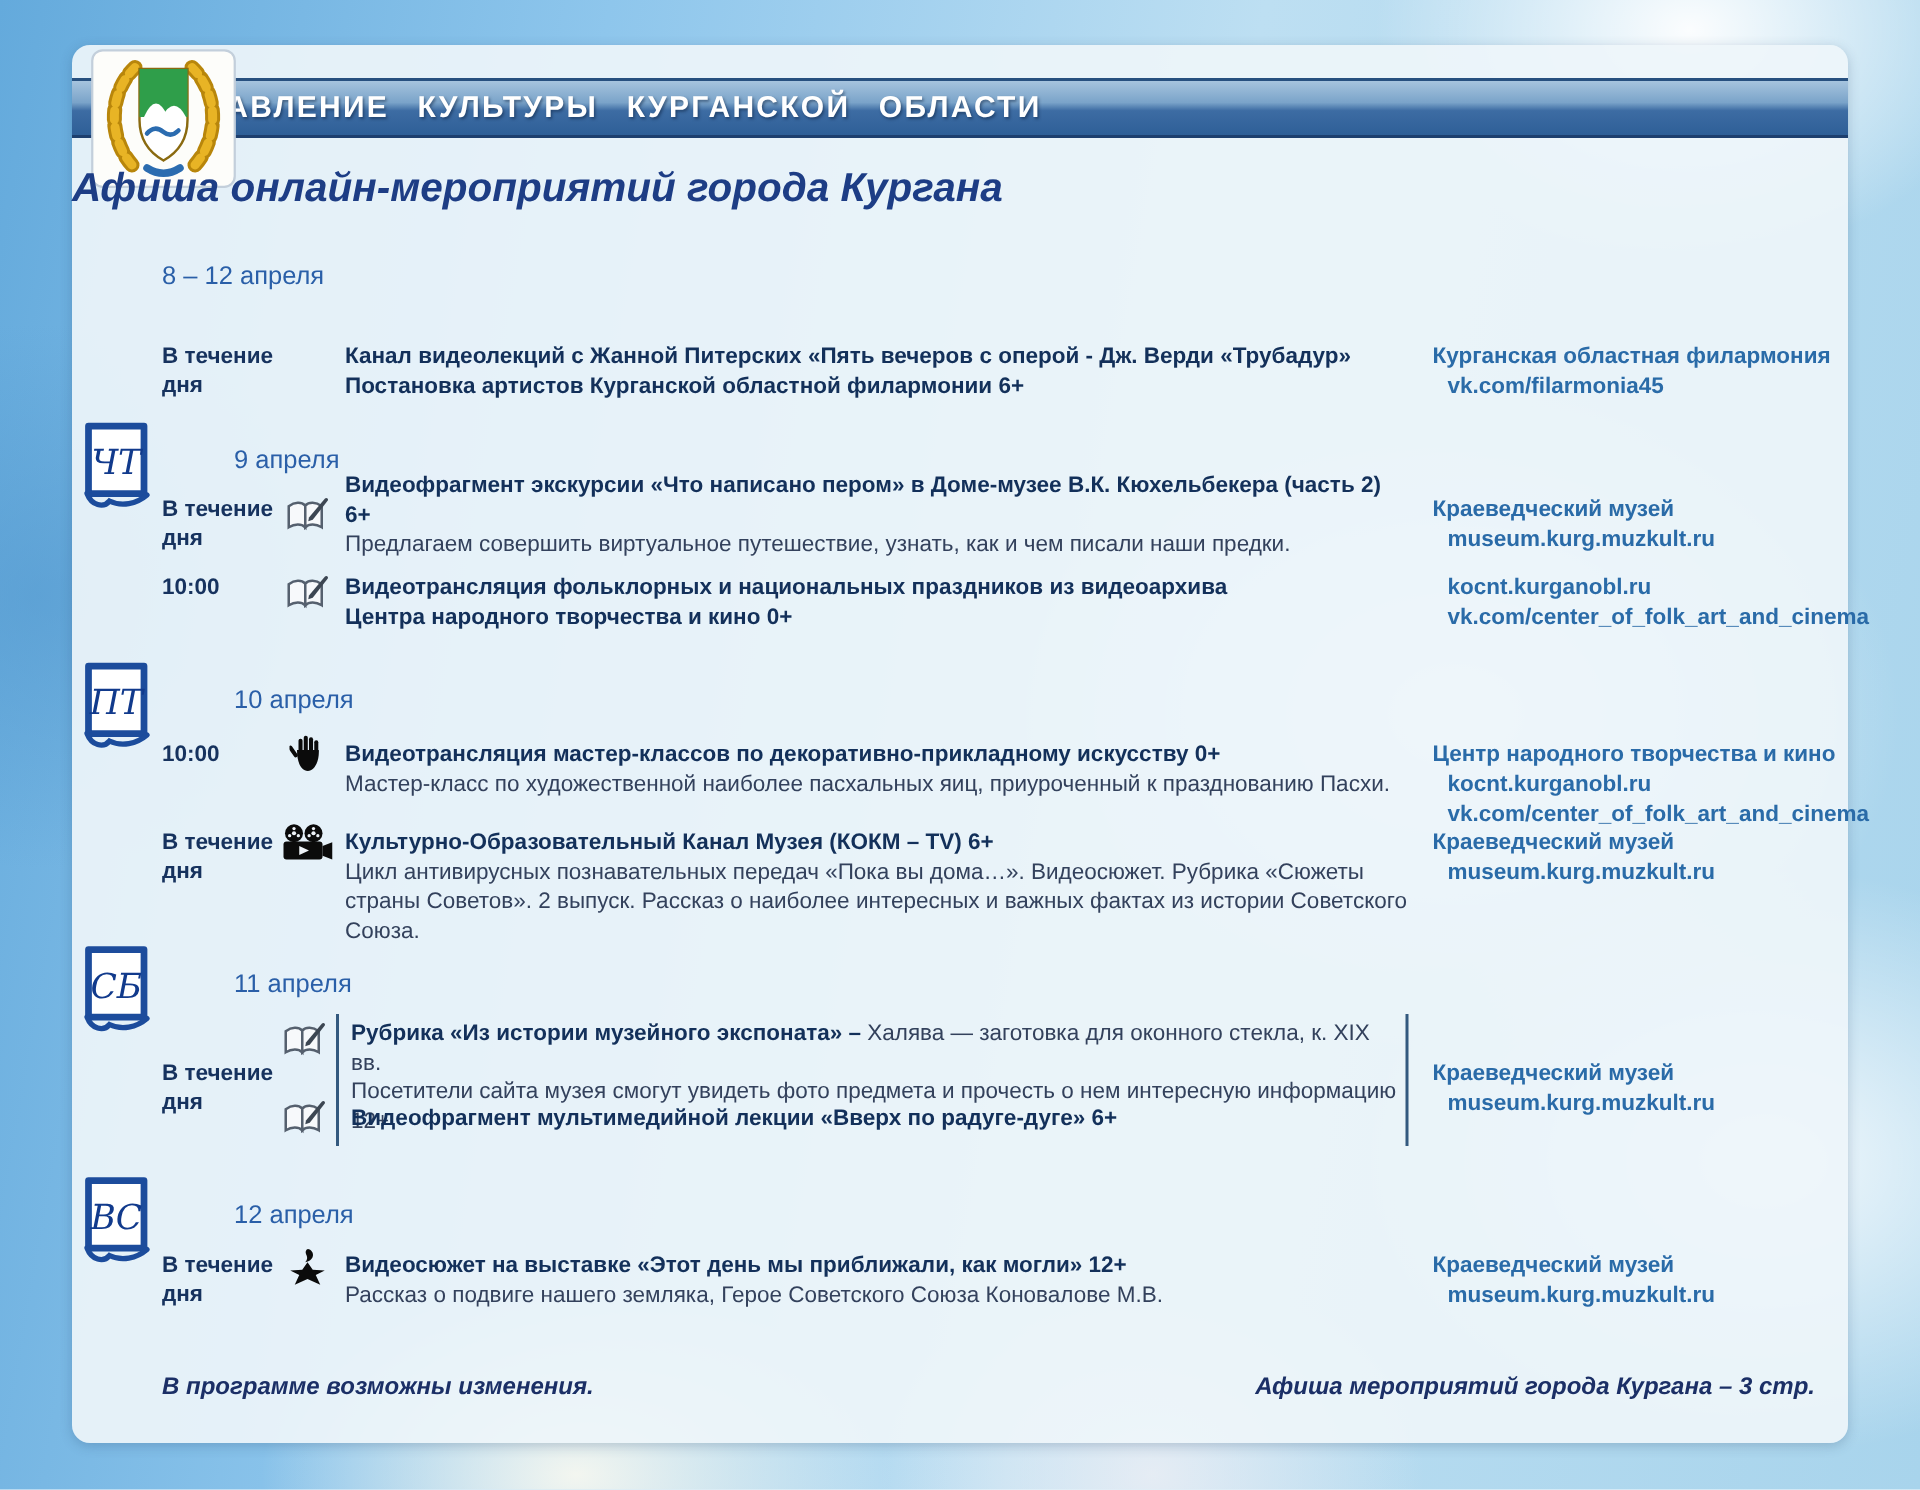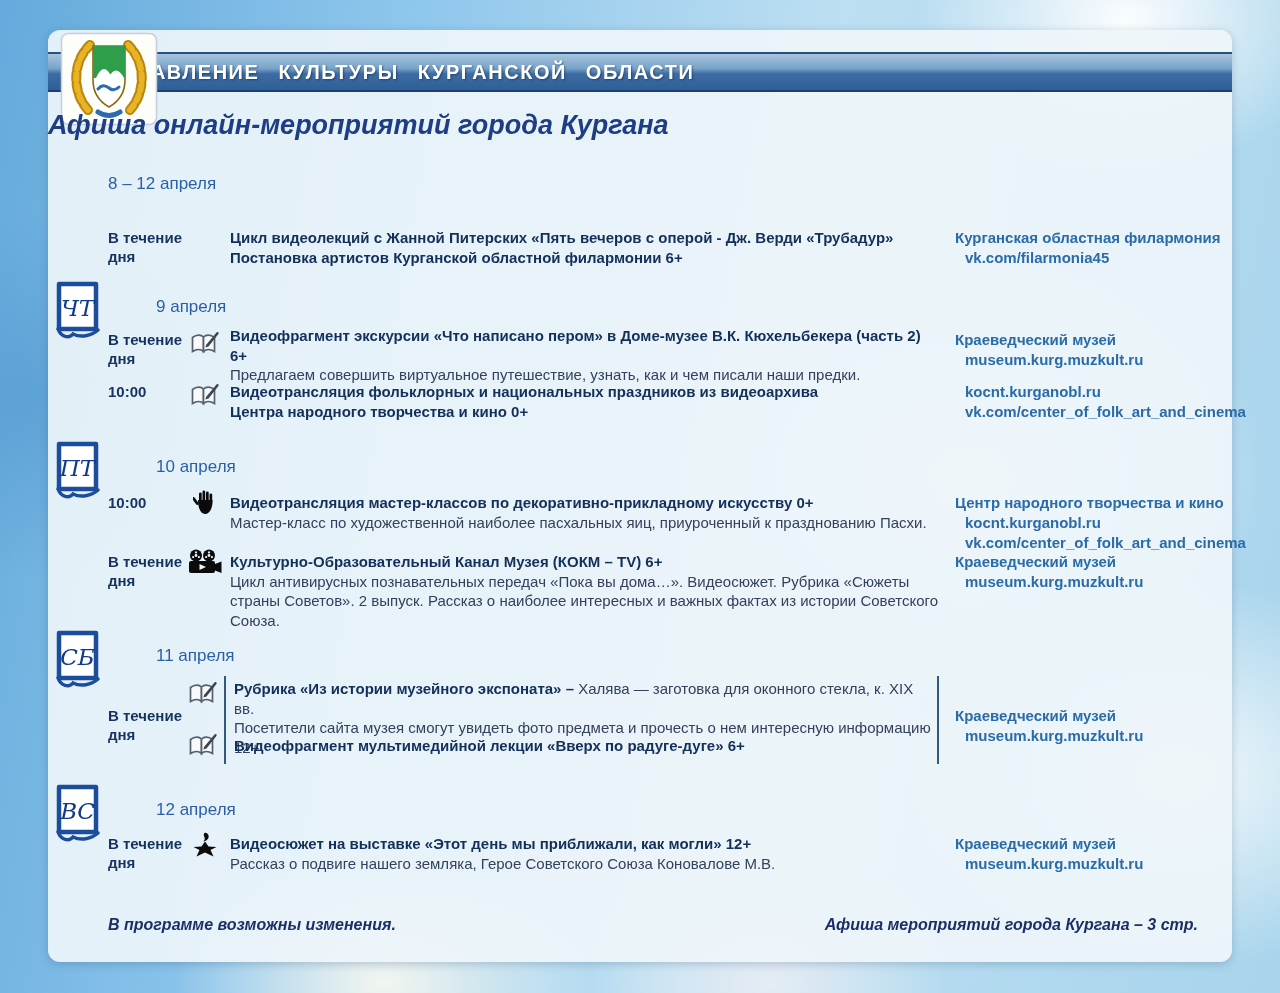--- a/index.html
+++ b/index.html
@@ -55,21 +55,21 @@
   .org{
     position:absolute;left:907px;width:278px;
     font-size:15px;font-weight:bold;color:#2a6ba8;line-height:20px;
   }
   .org .lnk{cursor:pointer;margin-left:10px;}
   .vline{position:absolute;width:2px;background:#33597f;}
   .footer{
     position:absolute;top:886px;font-size:16px;font-weight:bold;font-style:italic;color:#1b2f66;
   }
   .footer.left{left:60px;}
-  .footer.right{right:34px;text-align:right;margin-left:32px;}
+  .footer.right{right:22px;text-align:right;margin-left:32px;}
 </style>
 </head>
 <body>
 
 <div class="card">
 
   <div class="topbar">
     <div class="topbar-title">УПРАВЛЕНИЕ КУЛЬТУРЫ КУРГАНСКОЙ ОБЛАСТИ</div>
   </div>
 
@@ -89,21 +89,21 @@
     </svg>
   </div>
 
   <div class="page-title">Афиша онлайн-мероприятий города Кургана</div>
 
   <div class="date-head" style="left:60px;top:144px">8 – 12 апреля</div>
 
   <div>
     <div class="time" style="top:198px">В течение дня</div>
     <div class="etext" style="top:198px">
-      <div class="etitle">Цикл видеолекций с Жанной Питерских «Пять вечеров с оперой - Дж. Верди «Трубадур»</div>
+      <div class="etitle">Канал видеолекций с Жанной Питерских «Пять вечеров с оперой - Дж. Верди «Трубадур»</div>
       <div class="etitle">Постановка артистов Курганской областной филармонии 6+</div>
     </div>
     <div class="org" style="top:198px">
       <div>Курганская областная филармония</div>
       <div class="lnk">vk.com/filarmonia45</div>
     </div>
   </div>
 
   <div class="badge" style="left:6px;top:250px">
     <svg width="48" height="62" viewBox="0 0 48 62">
@@ -116,21 +116,21 @@
 
   <div>
     <div class="time" style="top:300px">В течение дня</div>
     <div class="icon" style="top:300px">
       <svg width="32" height="28" viewBox="0 0 32 28">
         <path d="M3.5 7.5 C7.5 4.5,12 4.5,14.5 7 L14.5 21.5 C12 19,7.5 19,3.5 21.5 Z" fill="#f7f9fb" stroke="#55606e" stroke-width="1.7"></path>
         <path d="M25.5 7.5 C21.5 4.5,17 4.5,14.5 7 L14.5 21.5 C17 19,21.5 19,25.5 21.5 Z" fill="#f7f9fb" stroke="#55606e" stroke-width="1.7"></path>
         <path d="M17 15 L27.5 2.5 C28.6 1.2,30.4 2.6,29.4 3.9 L19.5 16.5 L16.5 17.5 Z" fill="#3c4652"></path>
       </svg>
     </div>
-    <div class="etext" style="top:296px">
+    <div class="etext" style="top:284px">
       <div class="etitle">Видеофрагмент экскурсии «Что написано пером» в Доме-музее В.К. Кюхельбекера (часть 2) 6+</div>
       <div>Предлагаем совершить виртуальное путешествие, узнать, как и чем писали наши предки.</div>
     </div>
     <div class="org" style="top:300px">
       <div>Краеведческий музей</div>
       <div class="lnk">museum.kurg.muzkult.ru</div>
     </div>
   </div>
 
   <div>

